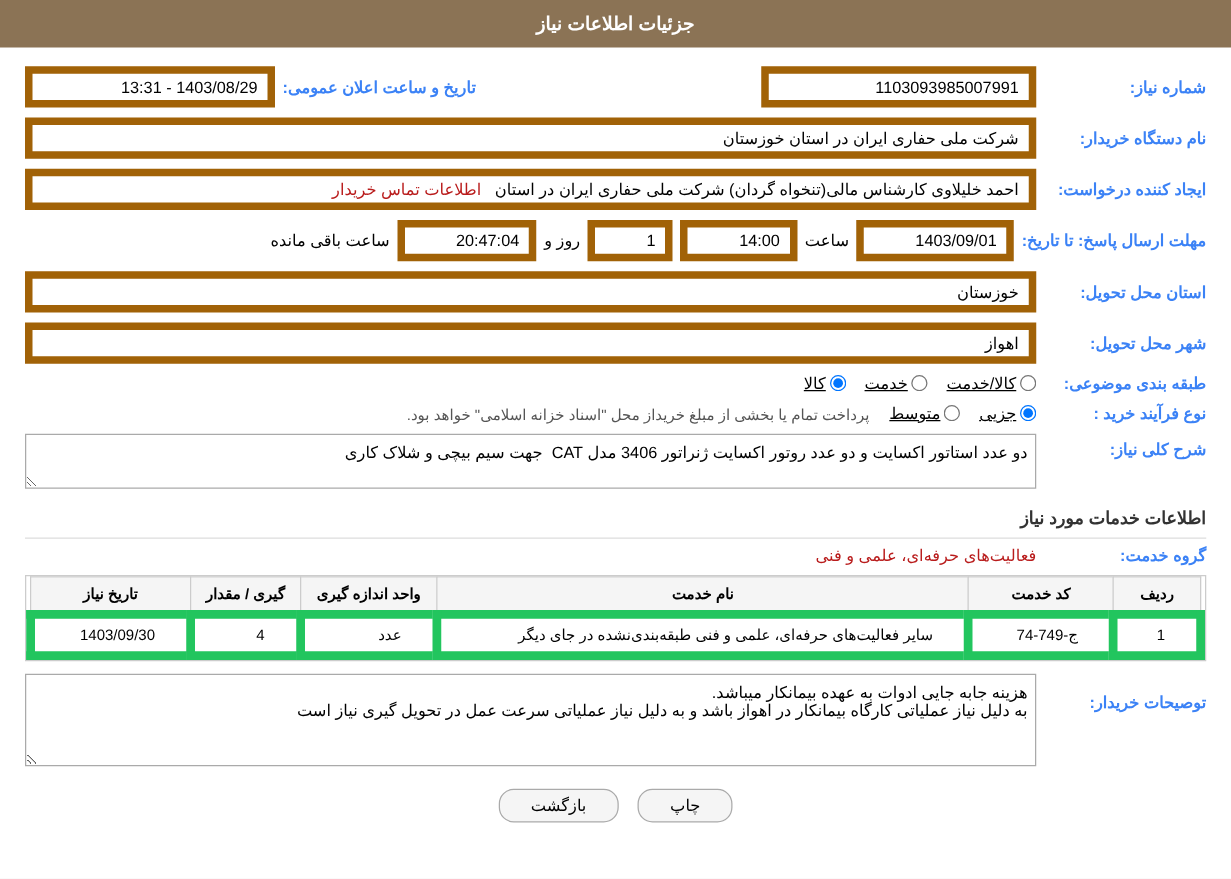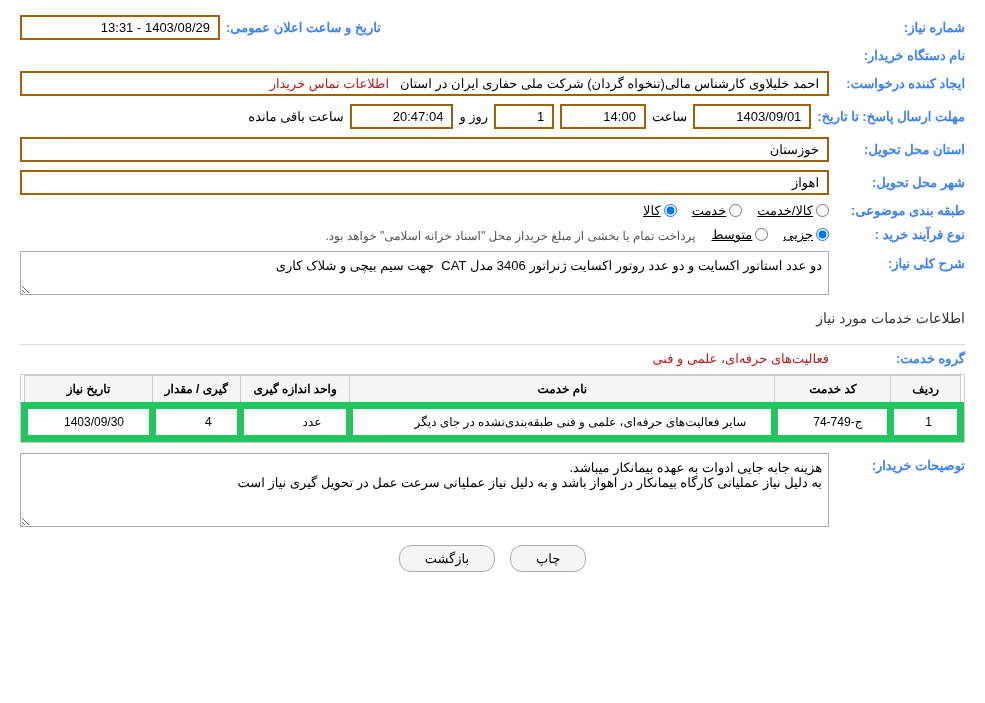--- a/index.html
+++ b/index.html
@@ -33,21 +33,21 @@
       gap: 6px;
     }
     .label {
       color: #3b82f6;
       font-weight: bold;
       white-space: nowrap;
       min-width: 130px;
       text-align: right;
     }
     .value-box {
-      border: 2px solid #a16207;
+      border: 6px solid #a16207;
       padding: 3px 8px;
       background: #fff;
       min-width: 200px;
       text-align: right;
     }
     .value-text {
       padding: 3px 0;
     }
     .link-text {
       color: #b91c1c;
@@ -58,26 +58,26 @@
       gap: 15px;
       align-items: center;
     }
     .radio-item {
       display: flex;
       align-items: center;
       gap: 3px;
       text-decoration: underline;
     }
     .section-title {
-      font-weight: normal;
+      font-weight: bold;
       font-size: 14px;
       color: #333;
       margin: 12px 0 6px 0;
       border-bottom: 1px solid #ddd;
-      padding-bottom: 18px;
+      padding-bottom: 8px;
     }
     .table-container {
       margin-top: 8px;
       border: 1px solid #ccc;
     }
     table {
       width: 100%;
       border-collapse: collapse;
       font-size: 12px;
     }
@@ -134,32 +134,37 @@
       resize: vertical;
       direction: rtl;
       text-align: right;
       background: #fff;
     }
   </style>
 </head>
 <body>
 
 <div class="page-wrapper">
+  <div class="header-bar">
+    <span>جزئیات اطلاعات نیاز</span>
+  </div>
 
   <div class="content">
 
     <div class="row">
       <span class="label">شماره نیاز:</span>
+      <div class="value-box" style="min-width:220px;">1103093985007991</div>
       <span style="flex:1;"></span>
       <span class="label" style="min-width:auto;">تاریخ و ساعت اعلان عمومی:</span>
       <div class="value-box">1403/08/29 - 13:31</div>
     </div>
 
     <div class="row">
       <span class="label">نام دستگاه خریدار:</span>
+      <div class="value-box full-width-box">شرکت ملی حفاری ایران در استان خوزستان</div>
     </div>
 
     <div class="row">
       <span class="label">ایجاد کننده درخواست:</span>
       <div class="value-box full-width-box">
         <span>احمد خلیلاوی کارشناس مالی(تنخواه گردان) شرکت ملی حفاری ایران در استان</span>
         &nbsp;
         <span class="link-text">اطلاعات تماس خریدار</span>
       </div>
     </div>
@@ -251,21 +256,21 @@
               <td>سایر فعالیت‌های حرفه‌ای، علمی و فنی طبقه‌بندی‌نشده در جای دیگر</td>
               <td>عدد</td>
               <td>4</td>
               <td>1403/09/30</td>
             </tr>
           </tbody>
       </table>
     </div>
 
     <div class="row" style="align-items: flex-start; margin-top: 10px;">
-      <span class="label" style="margin-top:5px;">توصیحات خریدار:</span>
+      <span class="label" style="margin-top:15px;">توصیحات خریدار:</span>
       <div class="textarea-wrapper">
         <textarea rows="4" readonly="" style="">هزینه جابه جایی ادوات به عهده بیمانکار میباشد.
 به دلیل نیاز عملیاتی کارگاه بیمانکار در اهواز باشد و به دلیل نیاز عملیاتی سرعت عمل در تحویل گیری نیاز است</textarea>
       </div>
     </div>
 
     <div class="buttons-row">
       <button class="btn">چاپ</button>
       <button class="btn">بازگشت</button>
     </div>

